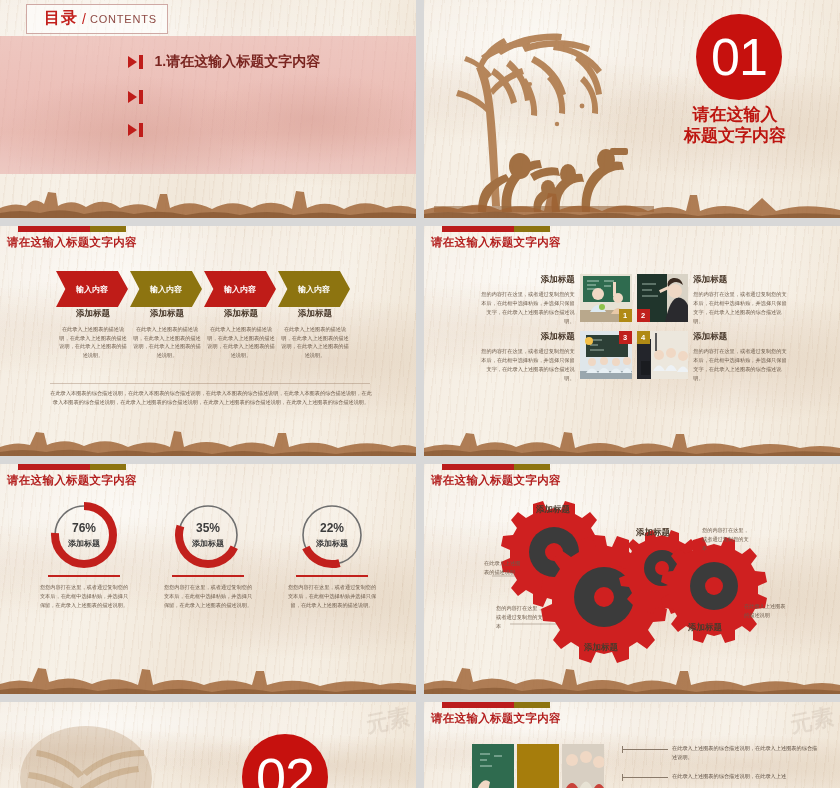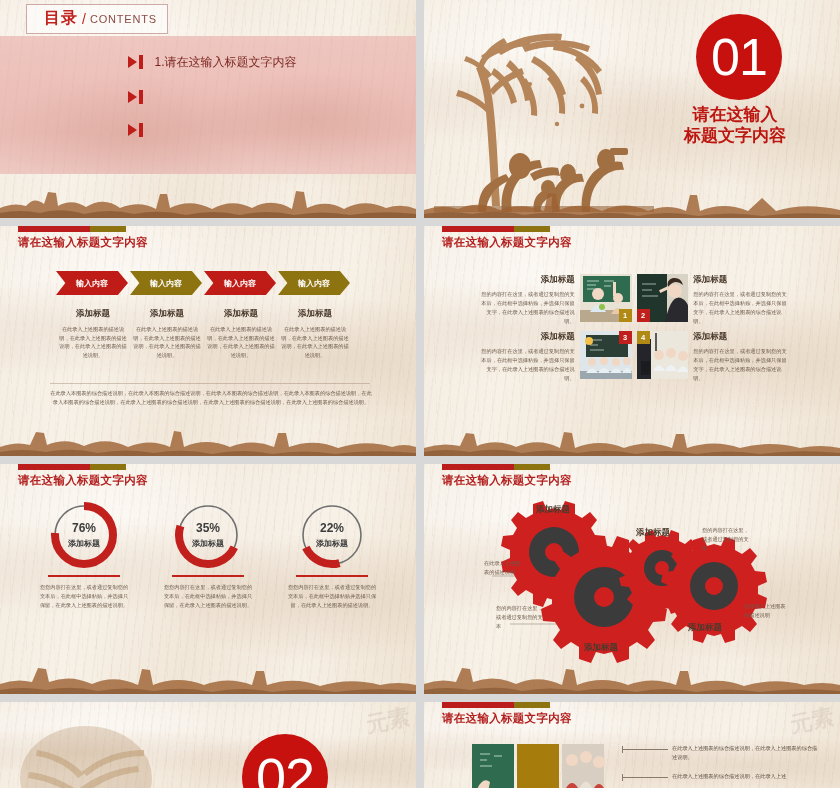--- a/index.html
+++ b/index.html
@@ -39,21 +39,21 @@
   .skyline{
     position:absolute;left:0;right:0;bottom:0;height:34px;
     pointer-events:none;opacity:.95;
   }
   .skyline svg{display:block;width:100%;height:100%;}
 
   
   .bar{position:absolute;top:0;left:18px;width:72px;height:6px;background:#bb1c1c;}
   .bar2{position:absolute;top:0;left:90px;width:36px;height:6px;background:#8d7410;}
   .stitle{
-    position:absolute;top:9px;left:18px;
+    position:absolute;top:9px;left:7px;
     font-size:11.5px;font-weight:bold;color:#b3201f;letter-spacing:.3px;
     z-index:3;
     text-align:center;
   }
 
   
   .toc-box{
     position:absolute;left:26px;top:4px;
     border:1px solid #cfa9a4;background:rgba(255,255,255,.55);
     padding:3px 10px 4px 17px;z-index:4;
@@ -75,21 +75,21 @@
   }
   .toc-list{position:absolute;left:128px;top:52px;width:250px;z-index:3;}
   .toc-item{display:flex;align-items:center;margin-bottom:19px;}
   .toc-arrow{display:flex;align-items:center;margin-right:12px;}
   .toc-arrow .tri{
     width:0;height:0;border-left:9px solid #bf1d1a;
     border-top:6px solid transparent;border-bottom:6px solid transparent;
   }
   .toc-arrow .bar3{width:3.5px;height:14px;background:#bf1d1a;margin-left:2px;}
   .toc-text{flex:1;}
-  .toc-text .t{font-size:12px;color:#7a2520;font-weight:normal;white-space:nowrap;}
+  .toc-text .t{font-size:14px;color:#7a2520;font-weight:bold;white-space:nowrap;}
   .toc-text .ln{height:1px;background:#b7504a;margin-top:3px;}
 
   
   .tree{position:absolute;left:10px;bottom:6px;width:220px;height:196px;opacity:.92;}
   .tree svg{width:100%;height:100%;display:block;}
   .circlenum{
     position:absolute;right:58px;top:14px;width:86px;height:86px;border-radius:50%;
     background:#c6110e;display:flex;align-items:center;justify-content:center;z-index:3;
   }
   .circlenum span{
@@ -98,21 +98,21 @@
   }
   .sectitle{
     position:absolute;right:30px;top:104px;text-align:center;z-index:3;
     color:#bd1510;font-weight:bold;font-size:17px;line-height:1.25;width:150px;
   }
   .sectitle div{white-space:nowrap;}
 
   
   .chev-row{position:absolute;left:56px;top:45px;display:flex;z-index:3;}
   .chev{
-    position:relative;width:72px;height:24px;
+    position:relative;width:72px;height:36px;
     display:flex;align-items:center;justify-content:center;
     color:#fff;font-size:8px;font-weight:bold;margin-right:2px;
     clip-path:polygon(0% 0%, 86% 0%, 100% 50%, 86% 100%, 0% 100%, 13% 50%);
   }
   .chev.first{clip-path:polygon(0% 0%, 86% 0%, 100% 50%, 86% 100%, 0% 100%, 13% 50%);}
   .chev.red{background:#bf1c18;}
   .chev.gold{background:#8d7410;}
   .cols{position:absolute;left:56px;top:82px;display:flex;width:308px;z-index:3;}
   .col{width:74px;padding:0 3px;box-sizing:border-box;text-align:center;}
   .col .h{font-size:8.5px;font-weight:bold;color:#4a3a2c;margin-bottom:5px;}

